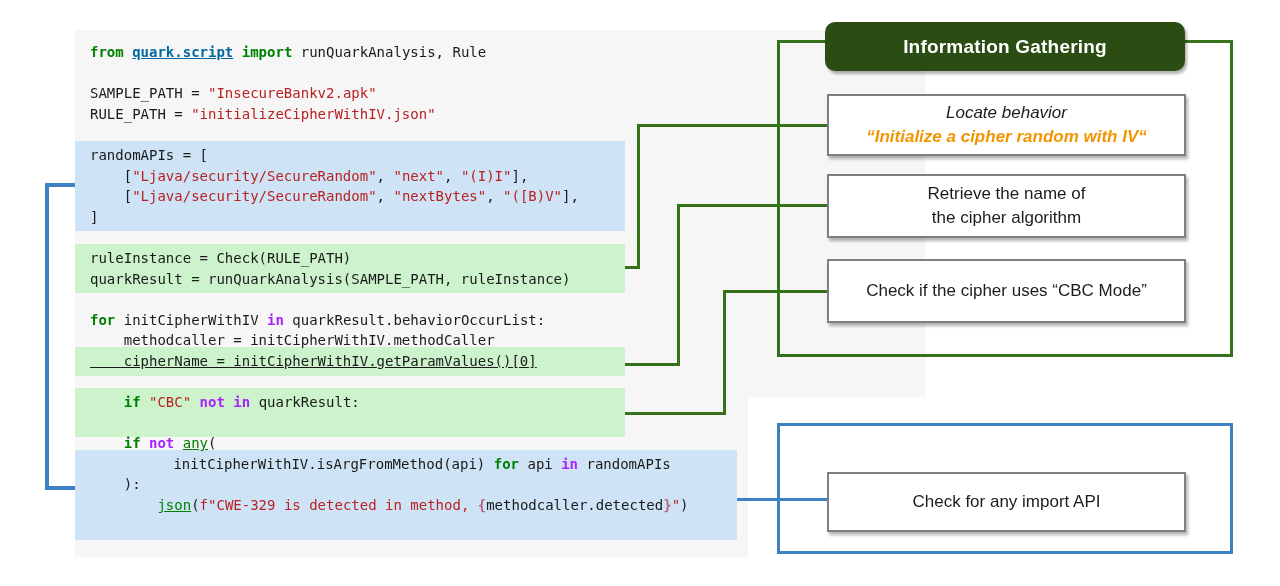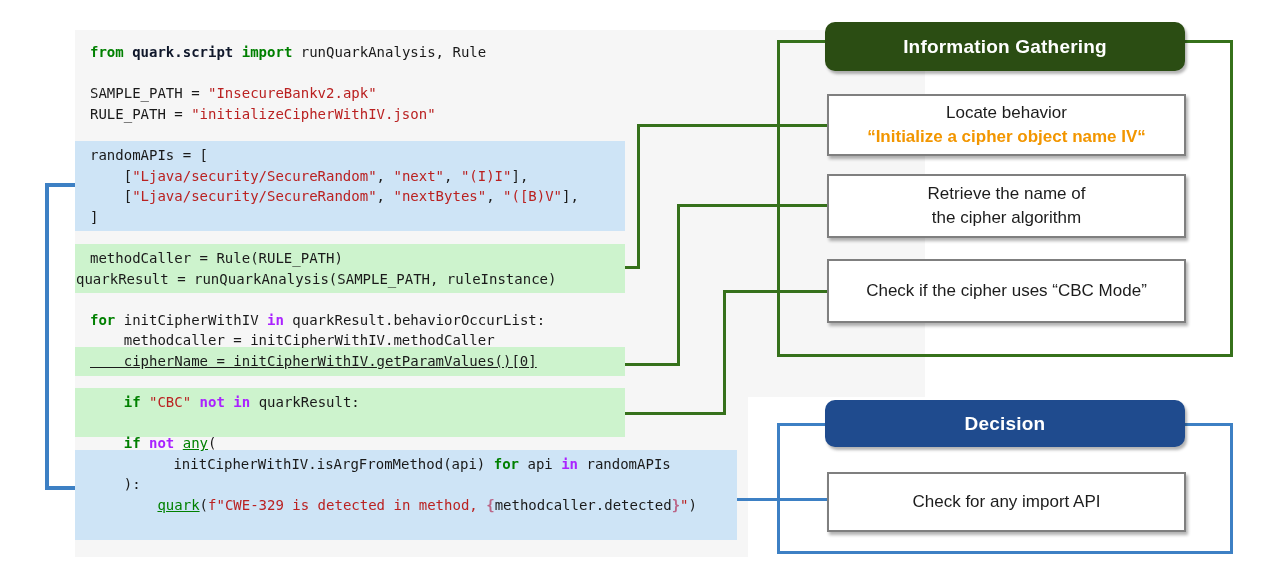--- a/index.html
+++ b/index.html
@@ -6,21 +6,21 @@
   #canvas{position:relative;width:1280px;height:586px;background:#ffffff;overflow:hidden;
           font-family:"Liberation Sans", sans-serif;}
   .abs{position:absolute;}
   
   .code-bg{background:#f6f6f6;}
   #code-lines{position:absolute;left:75px;top:42px;width:690px;
               font-family:"DejaVu Sans Mono", monospace;font-size:14px;color:#1a1a1a;}
   .code-line{height:20.6px;line-height:20.6px;white-space:pre;position:relative;z-index:4;}
   .seg-p  {color:#1a1a1a;}
   .seg-kw {color:#008000;font-weight:bold;}
-  .seg-ns {color:#0f172a;font-weight:bold;}
+  .seg-ns {color:#0369a1;font-weight:bold;text-decoration:underline;}
   .seg-str{color:#BA2121;}
   .seg-opw{color:#AA22FF;font-weight:bold;}
   .seg-bi {color:#008000;text-decoration:underline;}
   .seg-ip {color:#BB6688;font-weight:bold;}
   .hl-band{position:absolute;z-index:1;}
   .hl-blue {background:#cee4f6;}
   .hl-green{background:#cdf3cd;}
   
   .ln-green{background:#36711b;z-index:2;}
   .ln-blue {background:#3d80c4;z-index:2;}
@@ -74,27 +74,24 @@
   <div class="abs ln-green" style="left:625px;top:412px;width:101px;height:3px;"></div>
 
   <div class="abs ln-blue" style="left:737px;top:498px;width:90px;height:3px;"></div>
 
   <div class="abs group-rect rect-green" style="left:777px;top:40px;width:456px;height:317px;"></div>
   <div class="abs group-rect rect-blue" style="left:777px;top:423px;width:456px;height:131px;"></div>
 
   <div class="abs hdr hdr-green" style="left:825px;top:22px;width:360px;height:49px;justify-content:center;">
     <span>Information Gathering</span>
   </div>
-  <div class="abs hdr hdr-blue" style="left:825px;top:400px;width:360px;height:47px;">
-    <span>Decision</span>
-  </div>
 
-  <div class="abs wbox" style="left:827px;top:94px;width:359px;height:62px;">
+  <div class="abs wbox" style="left:827px;top:94px;width:359px;height:62px;font-style:italic;">
       <div class="box-line">Locate behavior</div>
-      <div class="box-line orange">“Initialize a cipher object name IV“</div>
+      <div class="box-line orange">“Initialize a cipher random with IV“</div>
     </div>
   <div class="abs wbox" style="left:827px;top:174px;width:359px;height:64px;">
       <div class="box-line">Retrieve the name of</div>
       <div class="box-line">the cipher algorithm</div>
     </div>
   <div class="abs wbox" style="left:827px;top:259px;width:359px;height:64px;">
       <div class="box-line">Check if the cipher uses “CBC Mode”</div>
     </div>
   <div class="abs wbox" style="left:827px;top:472px;width:359px;height:60px;">
       <div class="box-line">Check for any import API</div>
@@ -104,28 +101,28 @@
       <div class="code-line" style="padding-left: 15px;"><span class="seg-kw">from</span><span class="seg-p"> </span><span class="seg-ns">quark.script</span><span class="seg-p"> </span><span class="seg-kw">import</span><span class="seg-p"> runQuarkAnalysis, Rule</span></div>
       <div class="code-line" style="padding-left: 15px;"></div>
       <div class="code-line" style="padding-left: 15px;"><span class="seg-p">SAMPLE_PATH = </span><span class="seg-str">"InsecureBankv2.apk"</span></div>
       <div class="code-line" style="padding-left: 15px;"><span class="seg-p">RULE_PATH = </span><span class="seg-str">"initializeCipherWithIV.json"</span></div>
       <div class="code-line" style="padding-left: 15px;"></div>
       <div class="code-line" style="padding-left: 15px;"><span class="seg-p">randomAPIs = [</span></div>
       <div class="code-line" style="padding-left: 15px;"><span class="seg-p">    [</span><span class="seg-str">"Ljava/security/SecureRandom"</span><span class="seg-p">, </span><span class="seg-str">"next"</span><span class="seg-p">, </span><span class="seg-str">"(I)I"</span><span class="seg-p">],</span></div>
       <div class="code-line" style="padding-left: 15px;"><span class="seg-p">    [</span><span class="seg-str">"Ljava/security/SecureRandom"</span><span class="seg-p">, </span><span class="seg-str">"nextBytes"</span><span class="seg-p">, </span><span class="seg-str">"([B)V"</span><span class="seg-p">],</span></div>
       <div class="code-line" style="padding-left: 15px;"><span class="seg-p">]</span></div>
       <div class="code-line" style="padding-left: 15px;"></div>
-      <div class="code-line" style="padding-left: 15px;"><span class="seg-p">methodCaller = Rule(RULE_PATH)</span></div>
-      <div class="code-line" style="padding-left: 1px;"><span class="seg-p">quarkResult = runQuarkAnalysis(SAMPLE_PATH, ruleInstance)</span></div>
+      <div class="code-line" style="padding-left: 15px;"><span class="seg-p">ruleInstance = Check(RULE_PATH)</span></div>
+      <div class="code-line" style="padding-left: 15px;"><span class="seg-p">quarkResult = runQuarkAnalysis(SAMPLE_PATH, ruleInstance)</span></div>
       <div class="code-line" style="padding-left: 15px;"></div>
       <div class="code-line" style="padding-left: 15px;"><span class="seg-kw">for</span><span class="seg-p"> initCipherWithIV </span><span class="seg-opw">in</span><span class="seg-p"> quarkResult.behaviorOccurList:</span></div>
       <div class="code-line" style="padding-left: 15px;"><span class="seg-p">    methodcaller = initCipherWithIV.methodCaller</span></div>
       <div class="code-line" style="padding-left: 15px; text-decoration: underline;"><span class="seg-p">    cipherName = initCipherWithIV.getParamValues()[0]</span></div>
       <div class="code-line" style="padding-left: 15px;"></div>
       <div class="code-line" style="padding-left: 15px;"><span class="seg-p">    </span><span class="seg-kw">if</span><span class="seg-p"> </span><span class="seg-str">"CBC"</span><span class="seg-p"> </span><span class="seg-opw">not</span><span class="seg-p"> </span><span class="seg-opw">in</span><span class="seg-p"> quarkResult:</span></div>
       <div class="code-line" style="padding-left: 15px;"></div>
       <div class="code-line" style="padding-left: 15px;"><span class="seg-p">    </span><span class="seg-kw">if</span><span class="seg-p"> </span><span class="seg-opw">not</span><span class="seg-p"> </span><span class="seg-bi">any</span><span class="seg-p">(</span></div>
       <div class="code-line" style="padding-left: 31px;"><span class="seg-p">        initCipherWithIV.isArgFromMethod(api) </span><span class="seg-kw">for</span><span class="seg-p"> api </span><span class="seg-opw">in</span><span class="seg-p"> randomAPIs</span></div>
       <div class="code-line" style="padding-left: 15px;"><span class="seg-p">    ):</span></div>
-      <div class="code-line" style="padding-left: 15px;"><span class="seg-p">        </span><span class="seg-bi">quark</span><span class="seg-p">(</span><span class="seg-str">f"CWE-329 is detected in method, </span><span class="seg-ip">{</span><span class="seg-p">methodcaller.detected</span><span class="seg-ip">}</span><span class="seg-str">"</span><span class="seg-p">)</span></div>
+      <div class="code-line" style="padding-left: 15px;"><span class="seg-p">        </span><span class="seg-bi">json</span><span class="seg-p">(</span><span class="seg-str">f"CWE-329 is detected in method, </span><span class="seg-ip">{</span><span class="seg-p">methodcaller.detected</span><span class="seg-ip">}</span><span class="seg-str">"</span><span class="seg-p">)</span></div>
     </div>
 
 </div>
 
 </body></html>

